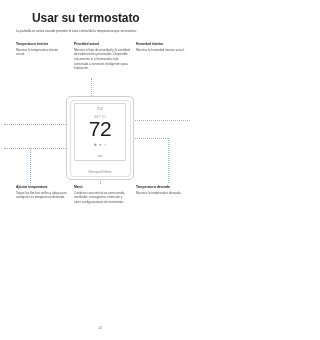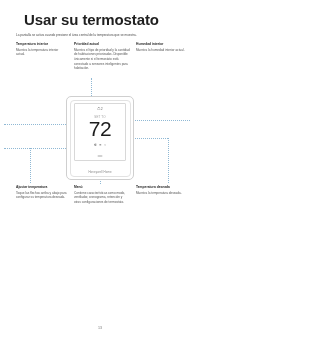--- a/index.html
+++ b/index.html
@@ -19,25 +19,25 @@
   .page {
     position: relative;
     width: 200px;
     height: 340px;
     box-sizing: border-box;
     padding: 12px 16px 0 16px;
   }
 
   
   .title {
-    font-size: 15px;
+    font-size: 12px;
     font-weight: bold;
     letter-spacing: -0.1px;
     color: #1f1f1f;
-    margin: 0 0 4px 8px;
+    margin: 0 0 4px 16px;
     line-height: 1.1;
   }
   .subtitle {
     font-size: 3.1px;
     line-height: 1.55;
     color: #4a4a4a;
     margin: 0;
     max-width: 164px;
   }
 

